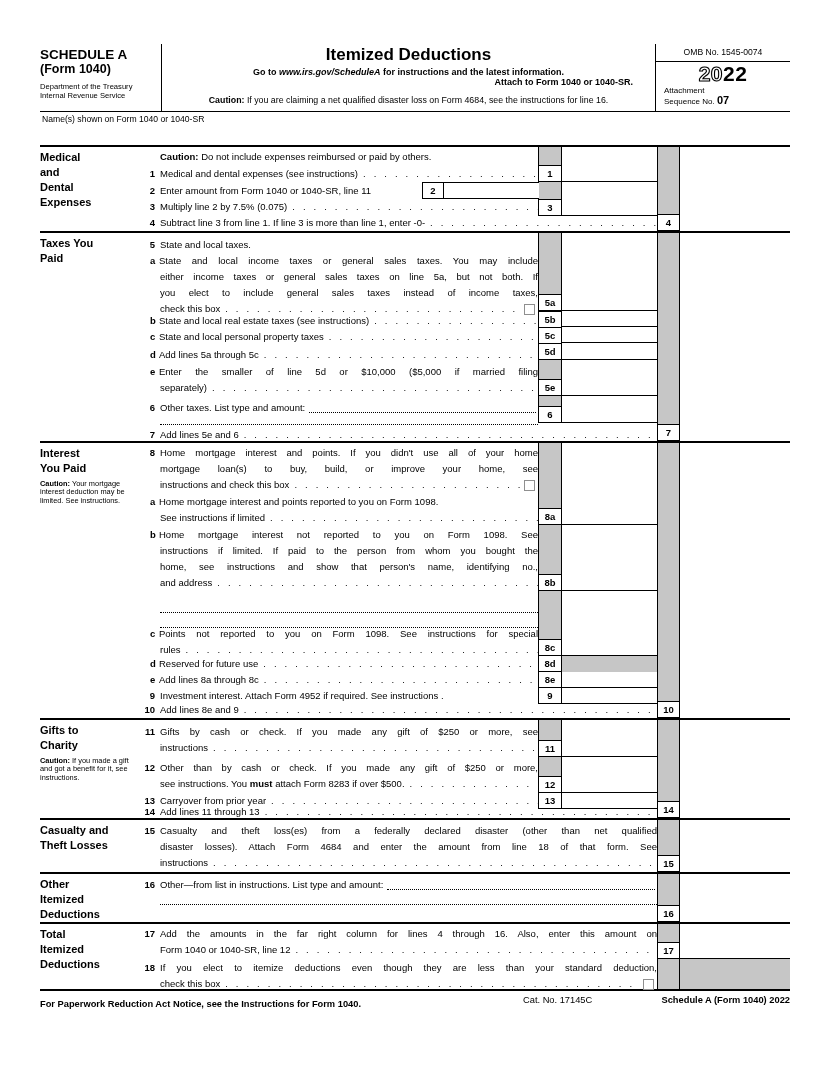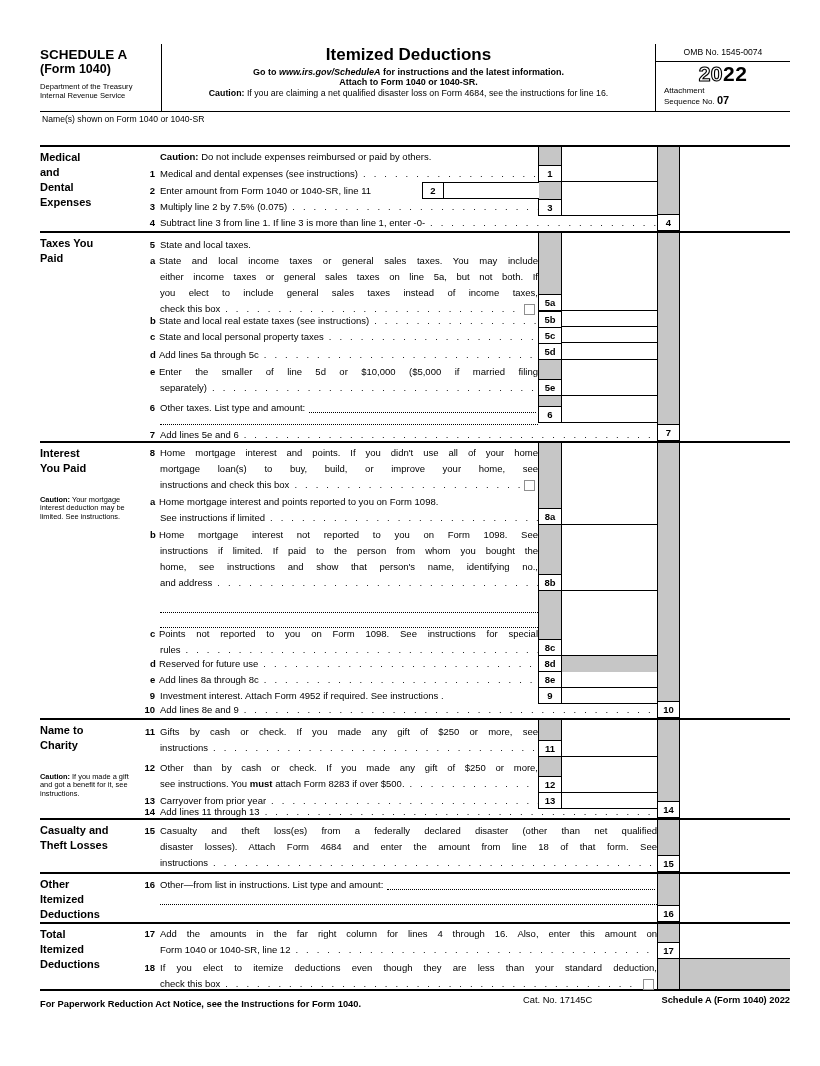--- a/index.html
+++ b/index.html
@@ -9,40 +9,40 @@
 
   
   .hdr{display:flex;border-bottom:1px solid #000;height:67px;gap:22px;}
   .hdr-left{width:122px;border-right:1.5px solid #000;padding-top:3px;box-sizing:border-box;}
   .h-sched{font-size:13.5px;font-weight:bold;}
   .h-form{font-size:12.5px;font-weight:bold;margin-bottom:7px;}
   .h-dept{font-size:7.6px;line-height:8.6px;}
   .hdr-center{flex:1;text-align:center;padding-top:1px;}
   .h-title{font-size:17px;font-weight:bold;margin-bottom:2px;}
   .h-goto{font-size:9px;font-weight:bold;}
-  .h-attach{font-size:9px;font-weight:bold;margin-bottom:1px;}
+  .h-attach{font-size:9px;font-weight:bold;margin-bottom:8px;text-align:right;}
   .h-caution{font-size:8.8px;}
   .hdr-right{width:135px;border-left:1.5px solid #000;box-sizing:border-box;}
   .h-omb{font-size:8.6px;text-align:center;border-bottom:1px solid #000;padding:3px 0 4px;}
   .h-year{font-size:21px;font-weight:bold;text-align:center;line-height:23px;letter-spacing:.5px;}
   .y-out{color:#fff;-webkit-text-stroke:1.1px #000;text-shadow:0 0 1px #000;}
   .h-att{font-size:8px;line-height:9px;padding-left:8px;margin-top:1px;}
   .h-att b{font-size:11px;}
 
   
   .namerow{display:flex;height:33px;border-bottom:2.5px solid #000;}
   .nr-left{flex:1;padding:2px 2px;font-size:8.6px;}
   .nr-right{width:152px;border-left:1px solid #000;padding:2px 4px;font-size:8.6px;font-weight:bold;box-sizing:border-box;}
   .nr-input{height:18px;}
 
   
   .sec{display:flex;border-bottom:2px solid #000;}
   .side{width:97px;padding-top:3px;box-sizing:border-box;}
   .side-title{font-size:11px;font-weight:bold;line-height:15px;}
-  .side-caution{font-size:7.4px;line-height:8.4px;margin-top:20px;width:90px;}
+  .side-caution{font-size:7.4px;line-height:8.4px;margin-top:4px;width:90px;}
   .main{position:relative;flex:1;}
 
   .stripI{position:absolute;left:401px;width:24px;top:0;background:#c6c6c6;
           border-left:1px solid #000;border-right:1px solid #000;box-sizing:border-box;}
   .stripO{position:absolute;left:520px;width:23px;top:0;bottom:0;background:#c6c6c6;
           border-left:1px solid #000;border-right:1px solid #000;box-sizing:border-box;}
   .nbox{position:absolute;background:#fff;border:1px solid #000;box-sizing:border-box;
         font-weight:bold;text-align:center;font-size:9.5px;line-height:15px;height:17px;}
   .nboxI{left:401px;width:24px;}
   .nboxO{left:520px;width:23px;}
@@ -323,21 +323,21 @@
             <span class="num">10</span>
             <span>Add lines 8e and 9</span>
             <span class="dots">............................................................</span>
           </div>
     </div>
   </div>
 
   <div class="sec">
     <div class="side">
       <div class="side-title">
-        <div>Name to</div>
+        <div>Gifts to</div>
         <div>Charity</div>
       </div>
       <div class="side-caution"><b>Caution:</b><span> If you made a gift and got a benefit for it, see instructions.</span></div>
     </div>
     <div class="main" style="height:98px">
       <div class="stripI" style="height:89px"></div>
       <div class="stripO"></div>
       <div class="cellA" style="top:0;height:37px"></div>
       <div class="cellA" style="top:37px;height:36px"></div>
       <div class="cellA" style="top:73px;height:16px"></div>

